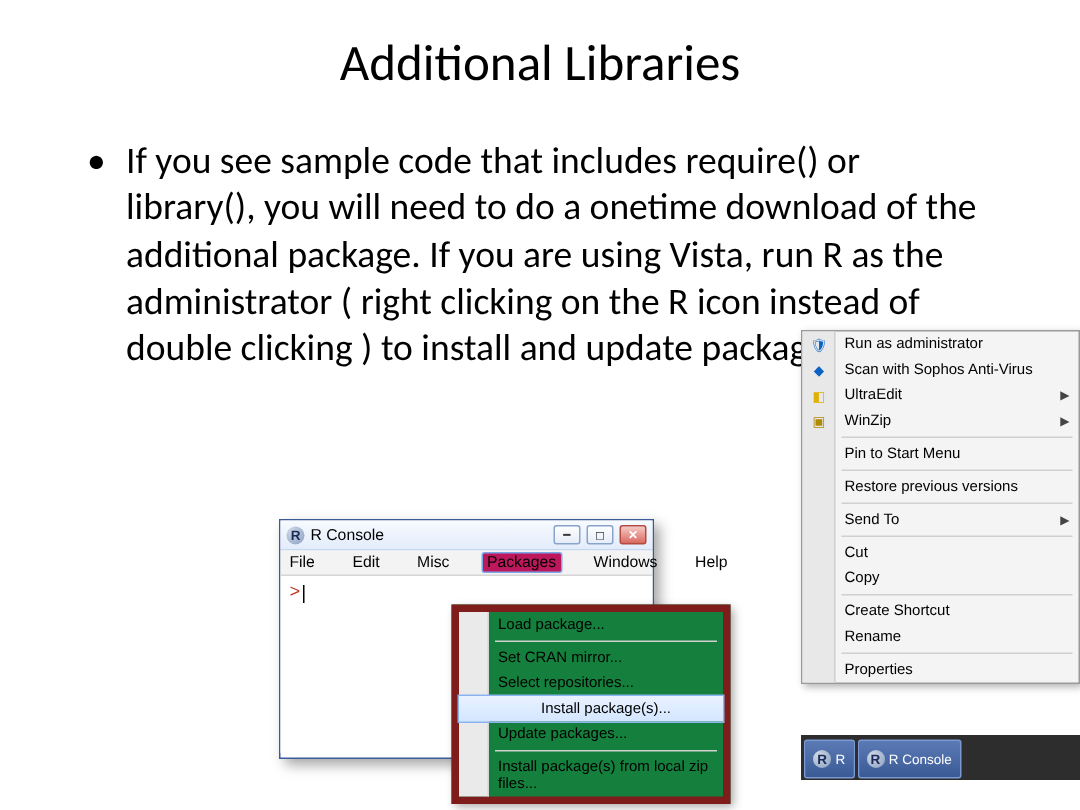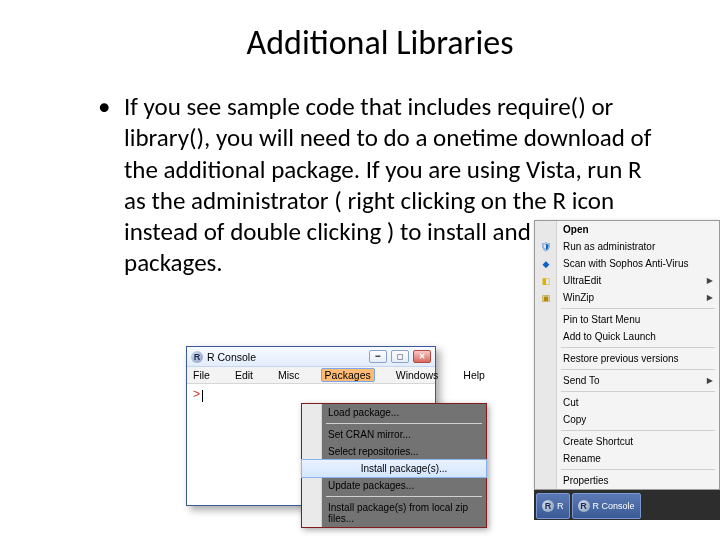--- a/index.html
+++ b/index.html
@@ -1,17 +1,17 @@
 <!DOCTYPE html>
 <html><head>
 <meta charset="utf-8">
 <style>
   * { box-sizing: border-box; margin: 0; padding: 0; }
   html, body { width: 720px; height: 540px; font-family: Calibri, Arial, sans-serif; background: #fff; color: #000; overflow: hidden; }
-  .slide { position: relative; width: 720px; height: 516px; padding-left: 40px; }
+  .slide { position: relative; width: 720px; height: 516px; }
   .title { text-align: center; font-size: 34px; font-weight: 400; padding-top: 22px; }
   .body { padding: 28px 58px 0 58px; font-size: 25px; line-height: 1.25; }
   ul.bullets { list-style: none; }
   ul.bullets > li { position: relative; padding-left: 26px; }
   ul.bullets > li::before { content: "•"; position: absolute; left: 0; top: 0; font-size: 25px; }
 
   
   .ctx { position: absolute; top: 220px; left: 534px; width: 186px; background: #f4f4f4; border: 1px solid #9a9a9a; box-shadow: 2px 2px 5px rgba(0,0,0,.3); font-family: "Segoe UI", Tahoma, sans-serif; font-size: 10px; }
   .ctx .strip { position: absolute; left: 0; top: 0; bottom: 0; width: 22px; background: #e8e8e8; border-right: 1px solid #d0d0d0; }
   .ctx-item { position: relative; padding: 3px 6px 3px 28px; display: flex; align-items: center; gap: 4px; }
@@ -21,27 +21,27 @@
   .tri { margin-left: auto; font-size: 8px; color: #444; }
 
   
   .rcon { position: absolute; top: 346px; left: 186px; width: 250px; height: 160px; border: 1px solid #3b5a9a; background: #fff; font-family: "Segoe UI", Tahoma, sans-serif; font-size: 10.5px; box-shadow: 4px 4px 8px rgba(0,0,0,.35); }
   .rcon-title { background: linear-gradient(#f7fbff,#e3ecfb); border-bottom: 1px solid #c7d6ef; height: 20px; display: flex; align-items: center; padding: 0 4px; gap: 4px; }
   .rcon-title .spacer { flex: 1; }
   .wbtn { width: 18px; height: 13px; border: 1px solid #8aa3cc; border-radius: 2px; background: linear-gradient(#fdfdfd,#e6edf9); display: flex; align-items: center; justify-content: center; font-size: 8px; color: #3a3a3a; }
   .wbtn.close { background: linear-gradient(#f6c8c4,#d96a60); border-color: #b24a40; color: #fff; font-weight: 700; }
   .rcon-menu { display: flex; gap: 25px; padding: 2px 6px; border-bottom: 1px solid #d6d6d6; background: #f3f3f3; }
   .rcon-menu span { cursor: default; }
-  .rcon-menu .sel { background: #fdba74; border: 1px solid #7aa7e8; padding: 0 3px; border-radius: 2px; margin: -1px -4px; }
+  .rcon-menu .sel { background: #be185d; border: 1px solid #7aa7e8; padding: 0 3px; border-radius: 2px; margin: -1px -4px; }
   .rcon-body { position: relative; padding: 4px 6px; height: calc(100% - 40px); background: #fff; font-family: "Courier New", monospace; font-size: 12px; }
   .rcon-body .prompt { color: #c0392b; }
   .rcon-body .cursor { display: inline-block; border-left: 1px solid #000; height: 12px; vertical-align: text-bottom; margin-left: 2px; }
 
   
-  .pkmenu { position: absolute; top: 19px; left: 114px; width: 186px; background: #737373; border: 1px solid #7f1d1d; box-shadow: 2px 2px 6px rgba(0,0,0,.35); font-family: "Segoe UI", Tahoma, sans-serif; font-size: 10px; }
+  .pkmenu { position: absolute; top: 19px; left: 114px; width: 186px; background: #15803d; border: 5px solid #7f1d1d; box-shadow: 2px 2px 6px rgba(0,0,0,.35); font-family: "Segoe UI", Tahoma, sans-serif; font-size: 10px; }
   .pkmenu .strip { position: absolute; left: 0; top: 0; bottom: 0; width: 20px; background: #eaeaea; border-right: 1px solid #d4d4d4; }
   .pk-item { position: relative; padding: 3px 6px 3px 26px; }
   .pk-item.hi { background: linear-gradient(#e9f2ff,#d3e6ff); border: 1px solid #8ab4f0; margin: -1px; text-align: center; }
   .pk-sep { height: 0; border-top: 1px solid #d0d0d0; margin: 2px 4px 2px 24px; }
 
   
   .taskbar { position: absolute; top: 490px; left: 534px; width: 186px; height: 30px; background: #2d2d2d; display: flex; align-items: flex-end; gap: 2px; padding: 0 2px 1px; }
   .taskbtn { height: 26px; background: linear-gradient(#5b7ab5,#3a5a96); border: 1px solid #7a99d2; border-radius: 2px; display: flex; align-items: center; gap: 3px; padding: 0 5px; color: #fff; font-family: "Segoe UI", Tahoma, sans-serif; font-size: 9px; }
   .rlogo { width: 12px; height: 12px; border-radius: 6px; background: radial-gradient(circle at 30% 30%, #cfd8e6, #8a9fbf); display: flex; align-items: center; justify-content: center; color: #1a2a5a; font-weight: 700; font-size: 9px; }
 
@@ -57,23 +57,20 @@
 <div class="slide">
   <h1 class="title">Additional Libraries</h1>
   <div class="body">
     <ul class="bullets">
       <li>If you see sample code that includes require() or library(), you will need to do a onetime download of the additional package.  If you are using Vista, run R as the administrator ( right clicking on the R icon instead of double clicking ) to install and update packages.</li>
     </ul>
   </div>
 
   <div class="ctx">
     <div class="strip"></div>
-    <div class="ctx-item bold">
-        <span>Open</span>
-      </div>
     <div class="ctx-item">
         <span class="ctx-icon ico-shield">🛡</span>
         <span>Run as administrator</span>
       </div>
     <div class="ctx-item">
         <span class="ctx-icon ico-sophos">◆</span>
         <span>Scan with Sophos Anti-Virus</span>
       </div>
     <div class="ctx-item">
         <span class="ctx-icon ico-ultra">◧</span>
@@ -81,23 +78,20 @@
         <span class="tri">▶</span>
       </div>
     <div class="ctx-item">
         <span class="ctx-icon ico-winzip">▣</span>
         <span>WinZip</span>
         <span class="tri">▶</span>
       </div>
     <div class="ctx-sep"></div>
     <div class="ctx-item">
         <span>Pin to Start Menu</span>
-      </div>
-    <div class="ctx-item">
-        <span>Add to Quick Launch</span>
       </div>
     <div class="ctx-sep"></div>
     <div class="ctx-item">
         <span>Restore previous versions</span>
       </div>
     <div class="ctx-sep"></div>
     <div class="ctx-item">
         <span>Send To</span>
         <span class="tri">▶</span>
       </div>

